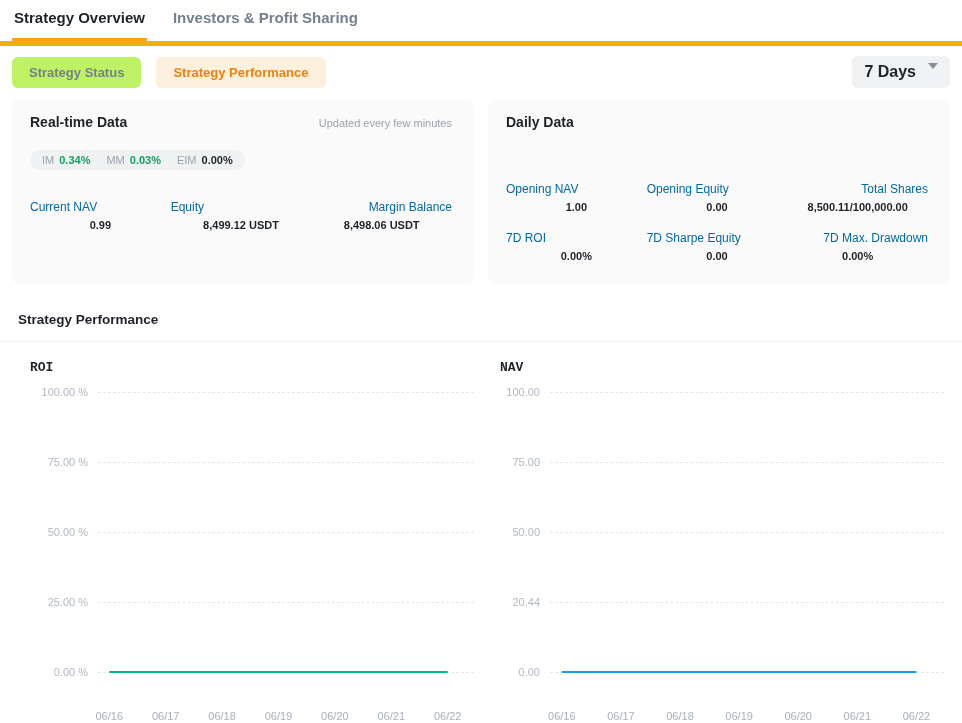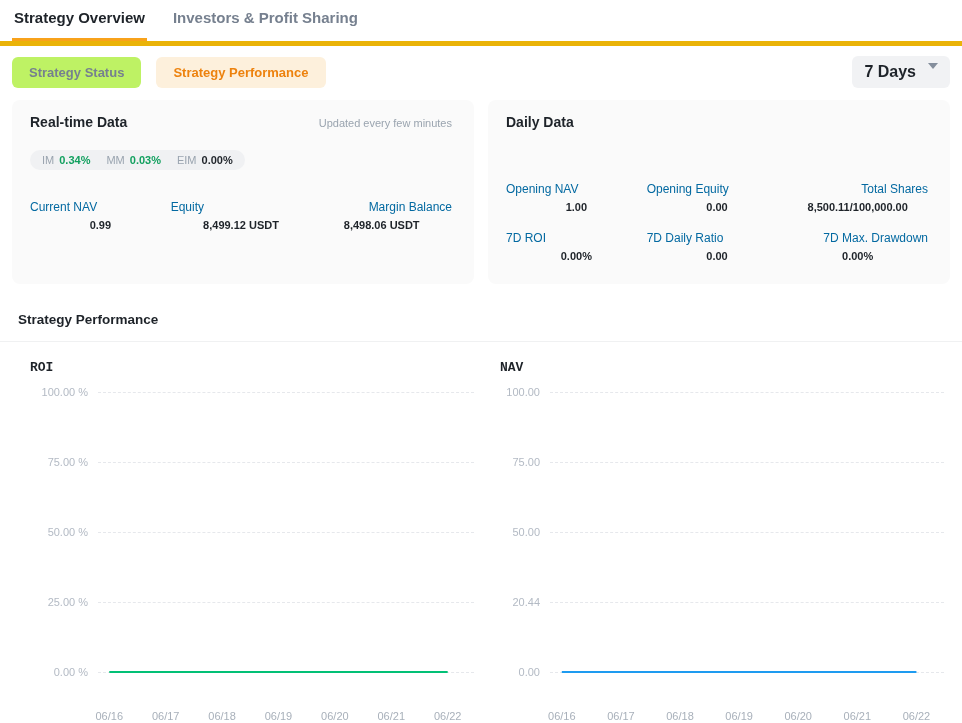--- a/index.html
+++ b/index.html
@@ -231,21 +231,21 @@
         <div class="stat-label">Total Shares</div>
         <div class="stat-value">8,500.11/100,000.00</div>
       </div>
     </div>
     <div class="stats-row second">
       <div class="stat">
         <div class="stat-label">7D ROI</div>
         <div class="stat-value">0.00%</div>
       </div>
       <div class="stat">
-        <div class="stat-label">7D Daily Ratio</div>
+        <div class="stat-label">7D Sharpe Equity</div>
         <div class="stat-value">0.00</div>
       </div>
       <div class="stat">
         <div class="stat-label">7D Max. Drawdown</div>
         <div class="stat-value">0.00%</div>
       </div>
     </div>
   </div>
 
 </div>

